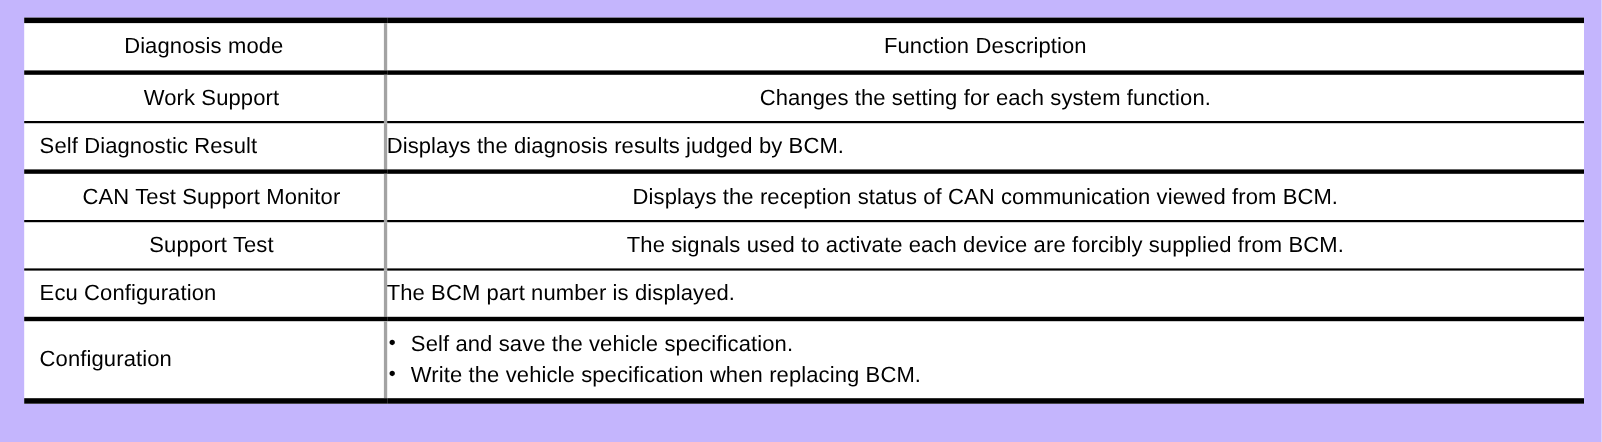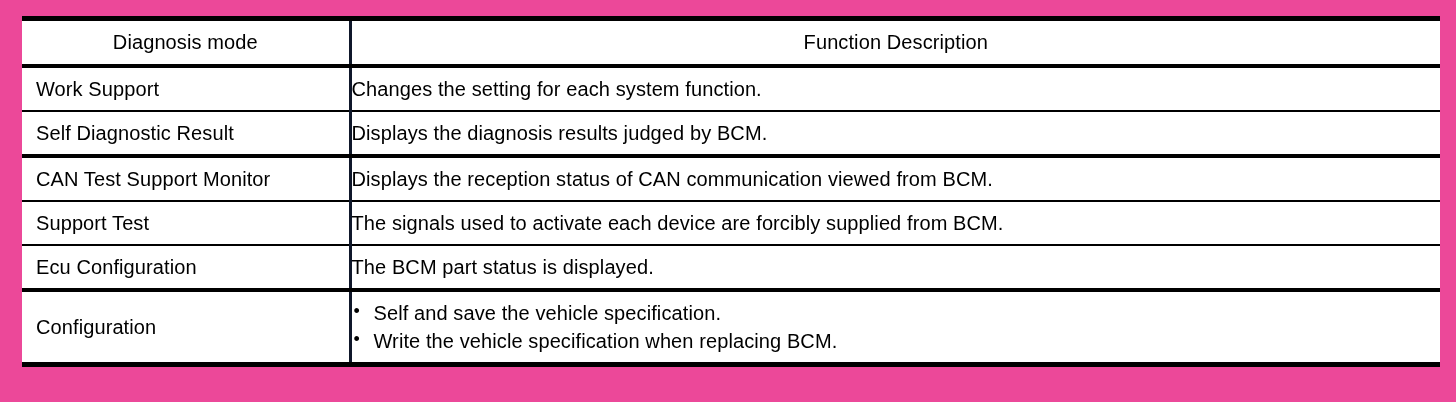--- a/index.html
+++ b/index.html
@@ -12,21 +12,21 @@
     height: 402px;
     font-family: "Liberation Sans", sans-serif;
     color: #000000;
     overflow: hidden;
   }
 
   #page {
     position: relative;
     width: 1456px;
     height: 402px;
-    background: #ec4899;
+    background: #c4b5fd;
   }
 
   
   .diag-table {
     position: absolute;
     left: 22px;
     top: 16px;
     width: 1418px;
     border-collapse: collapse;
     table-layout: fixed;
@@ -45,21 +45,21 @@
     font-weight: normal;
     font-size: 20px;
     text-align: center;
     vertical-align: middle;
     letter-spacing: 0.1px;
   }
 
   
   .diag-table th.c-desc,
   .diag-table td.c-desc {
-    border-left: 3px solid #0f172a;
+    border-left: 3px solid #a3a3a3;
     margin-left: 13px;
   }
 
   
   .diag-table tbody td {
     padding: 0;
     font-size: 20px;
     vertical-align: middle;
     height: 42px;
     letter-spacing: 0.1px;
@@ -67,20 +67,21 @@
 
   .diag-table tbody td.c-mode {
     padding-left: 14px;
   }
   .diag-table tbody td.c-desc {
   }
 
   
   .diag-table tbody tr.sep-thin > td {
     border-bottom: 2px solid #000;
+    text-align: center;
   }
   .diag-table tbody tr.sep-thick > td {
     border-bottom: 4px solid #000;
   }
   .diag-table tbody tr.last-row > td {
     border-bottom: 5px solid #000;
   }
 
   
   .diag-table tbody tr.tall-row > td {
@@ -143,21 +144,21 @@
       </tr>
 
 
       <tr class="sep-thin">
         <td class="c-mode">Support Test</td>
         <td class="c-desc">The signals used to activate each device are forcibly supplied from BCM.</td>
       </tr>
 
       <tr class="sep-thick">
         <td class="c-mode">Ecu Configuration</td>
-        <td class="c-desc">The BCM part status is displayed.</td>
+        <td class="c-desc">The BCM part number is displayed.</td>
       </tr>
 
       <tr class="last-row tall-row">
         <td class="c-mode">Configuration</td>
         <td class="c-desc">
           <ul class="bullets">
             <li>
               <span class="bullet-dot">•</span>
               <span>Self and save the vehicle specification.</span>
             </li>

